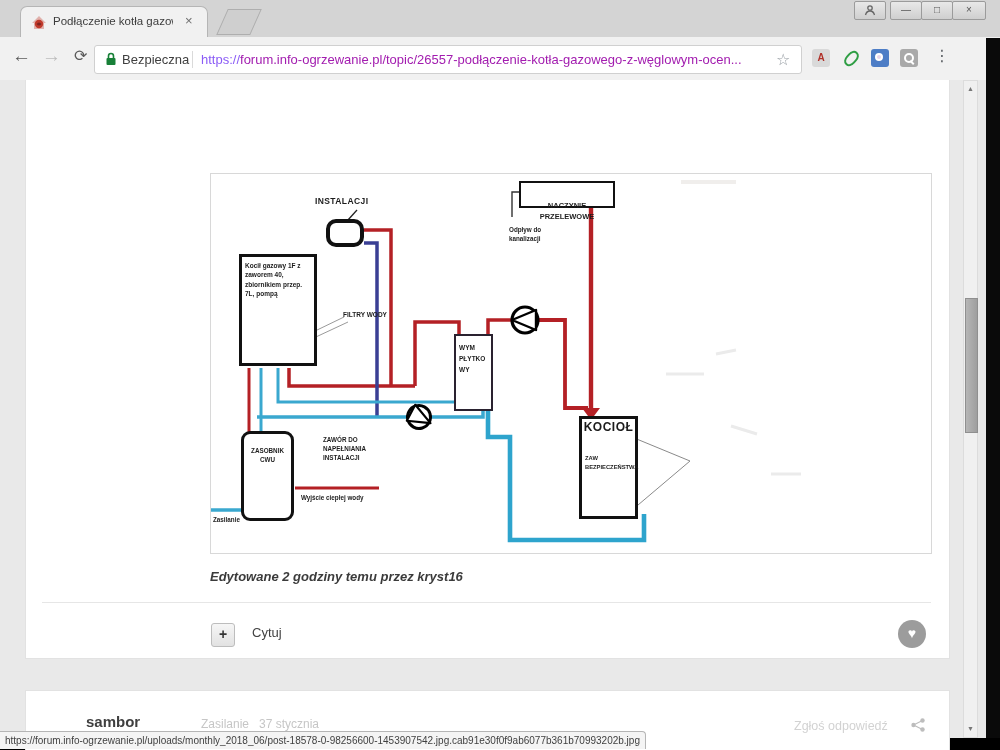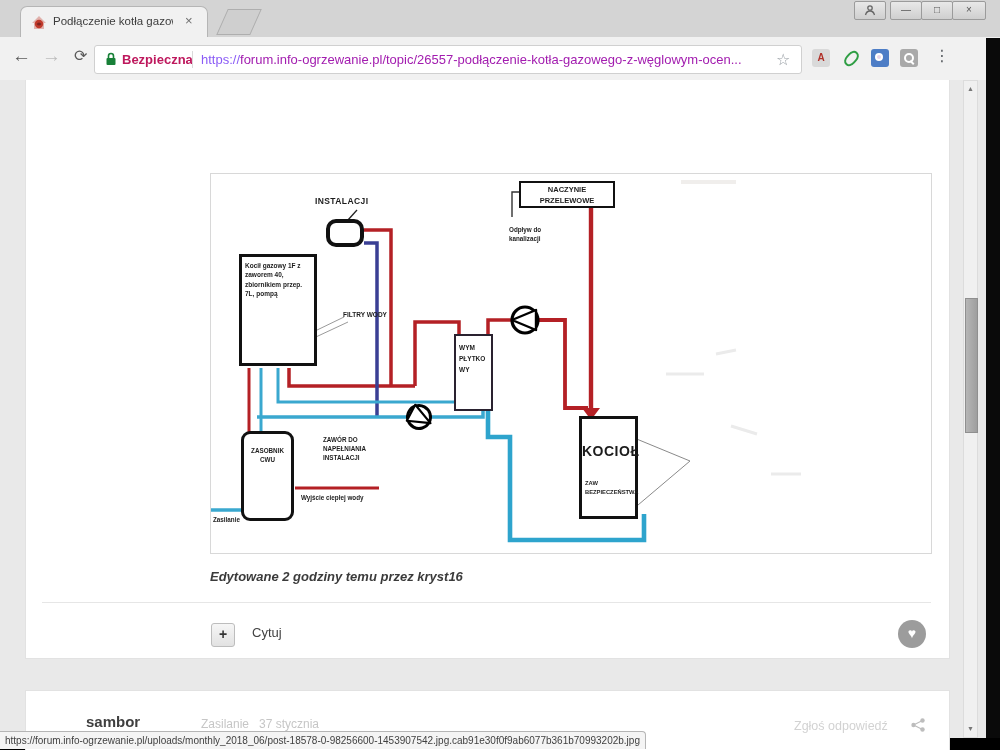--- a/index.html
+++ b/index.html
@@ -17,21 +17,21 @@
   .tab-close{position:absolute;left:164px;top:6px;font-size:13px;color:#6e6e6e;cursor:default;}
   .newtab{position:absolute;left:222px;top:9px;width:32px;height:24px;background:#cfcfcf;
        border:1px solid #aeaeae;transform:skewX(-24deg);}
   .winbtn{position:absolute;top:1px;height:17px;background:linear-gradient(#e8e8e8,#cfcfcf);
        border:1px solid #9b9b9b;border-radius:2px;color:#555;font-size:10px;line-height:16px;text-align:center;}
   
   .toolbar{position:absolute;left:0;top:37px;width:1000px;height:43px;background:#f1f1f1;border-bottom:1px solid #cacaca;}
   .navbtn{position:absolute;top:8px;font-size:19px;color:#5a5a5a;line-height:22px;}
   .addressbar{position:absolute;left:94px;top:8px;width:706px;height:27px;background:#fff;
        border:1px solid #d0d0d0;border-radius:3px;}
-  .secure{position:absolute;left:27px;top:6px;color:#be185d;font-size:13px;font-weight:bold;}
+  .secure{position:absolute;left:27px;top:6px;color:#404040;font-size:13px;font-weight:normal;}
   .sep{position:absolute;left:97px;top:5px;width:1px;height:17px;background:#dadada;}
   .url{position:absolute;left:106px;top:6px;font-size:13px;white-space:nowrap;}
   .url .scheme{color:#8b5cf6;}
   .url .rest{color:#a21caf;}
   .star{position:absolute;left:681px;top:4px;font-size:16px;color:#9aa0a6;}
   .ext{position:absolute;top:12px;width:18px;height:18px;border-radius:3px;}
   
   .content{position:absolute;left:0;top:80px;width:1000px;height:658px;background:#e9e9e9;}
   .card{position:absolute;background:#fff;border:1px solid #e2e2e2;}
   .diagram{position:absolute;left:210px;top:173px;width:720px;height:379px;background:#fff;border:1px solid #d8d8d8;}
@@ -154,30 +154,30 @@
             <polygon points="325,136 325,156 301,146" fill="#fff" stroke="#000" stroke-width="2.4" stroke-linejoin="round"></polygon>
           </g>
           <g transform="rotate(28 208 243)">
             <circle cx="208" cy="243" r="11.5" fill="#fff" stroke="#000" stroke-width="3"></circle>
             <polygon points="199,234 199,252 221,243" fill="#fff" stroke="#000" stroke-width="2.2" stroke-linejoin="round"></polygon>
           </g>
         </svg>
 
         <div class="dbox" style="left:115px;top:45px;width:38px;height:28px;border-width:4px;border-radius:10px;"></div>
         <div class="dbox" style="left:308px;top:7px;width:96px;height:27px;border-width:2px;text-align:center;">
-          <div class="dlabel" style="position:static;font-size:7.5px;padding-top:2px;">NACZYNIE PRZELEWOWE</div>
+          <div class="dlabel" style="position:static;font-size:7.5px;padding-top:18px;">NACZYNIE PRZELEWOWE</div>
         </div>
         <div class="dbox" style="left:28px;top:80px;width:78px;height:112px;">
           <div class="dlabel" style="position:static;font-size:6.5px;padding:4px 3px;">Kocił gazowy 1F z zaworem 40, zbiornikiem przep. 7L, pompą</div>
         </div>
         <div class="dbox" style="left:243px;top:160px;width:39px;height:77px;border-width:2px;border-color:#2a2230;">
           <div class="dlabel" style="position:static;font-size:6.5px;padding:6px 3px;line-height:1.7;">WYM PŁYTKO WY</div>
         </div>
         <div class="dbox" style="left:368px;top:242px;width:59px;height:103px;">
-          <div class="dlabel" style="position:static;font-size:14px;text-align:center;padding-top:22px;letter-spacing:0.5px;">KOCIOŁ</div>
+          <div class="dlabel" style="position:static;font-size:12px;text-align:center;letter-spacing:0.5px;">KOCIOŁ</div>
           <div class="dlabel" style="position:static;font-size:5.8px;padding:18px 3px 0 3px;width:48px;">ZAW BEZPIECZEŃSTWA</div>
         </div>
         <div class="dbox" style="left:30px;top:257px;width:53px;height:90px;border-radius:9px;">
           <div class="dlabel" style="position:static;font-size:6.3px;text-align:center;padding-top:12px;">ZASOBNIK CWU</div>
         </div>
 
         <div class="dlabel" style="left:104px;top:21px;font-size:8.5px;letter-spacing:0.4px;">INSTALACJI</div>
         <div class="dlabel" style="left:298px;top:51px;width:48px;font-size:6.3px;">Odpływ do kanalizacji</div>
         <div class="dlabel" style="left:132px;top:136px;font-size:6.5px;">FILTRY WODY</div>
         <div class="dlabel" style="left:112px;top:261px;width:70px;font-size:6.3px;">ZAWÓR DO NAPEŁNIANIA INSTALACJI</div>

